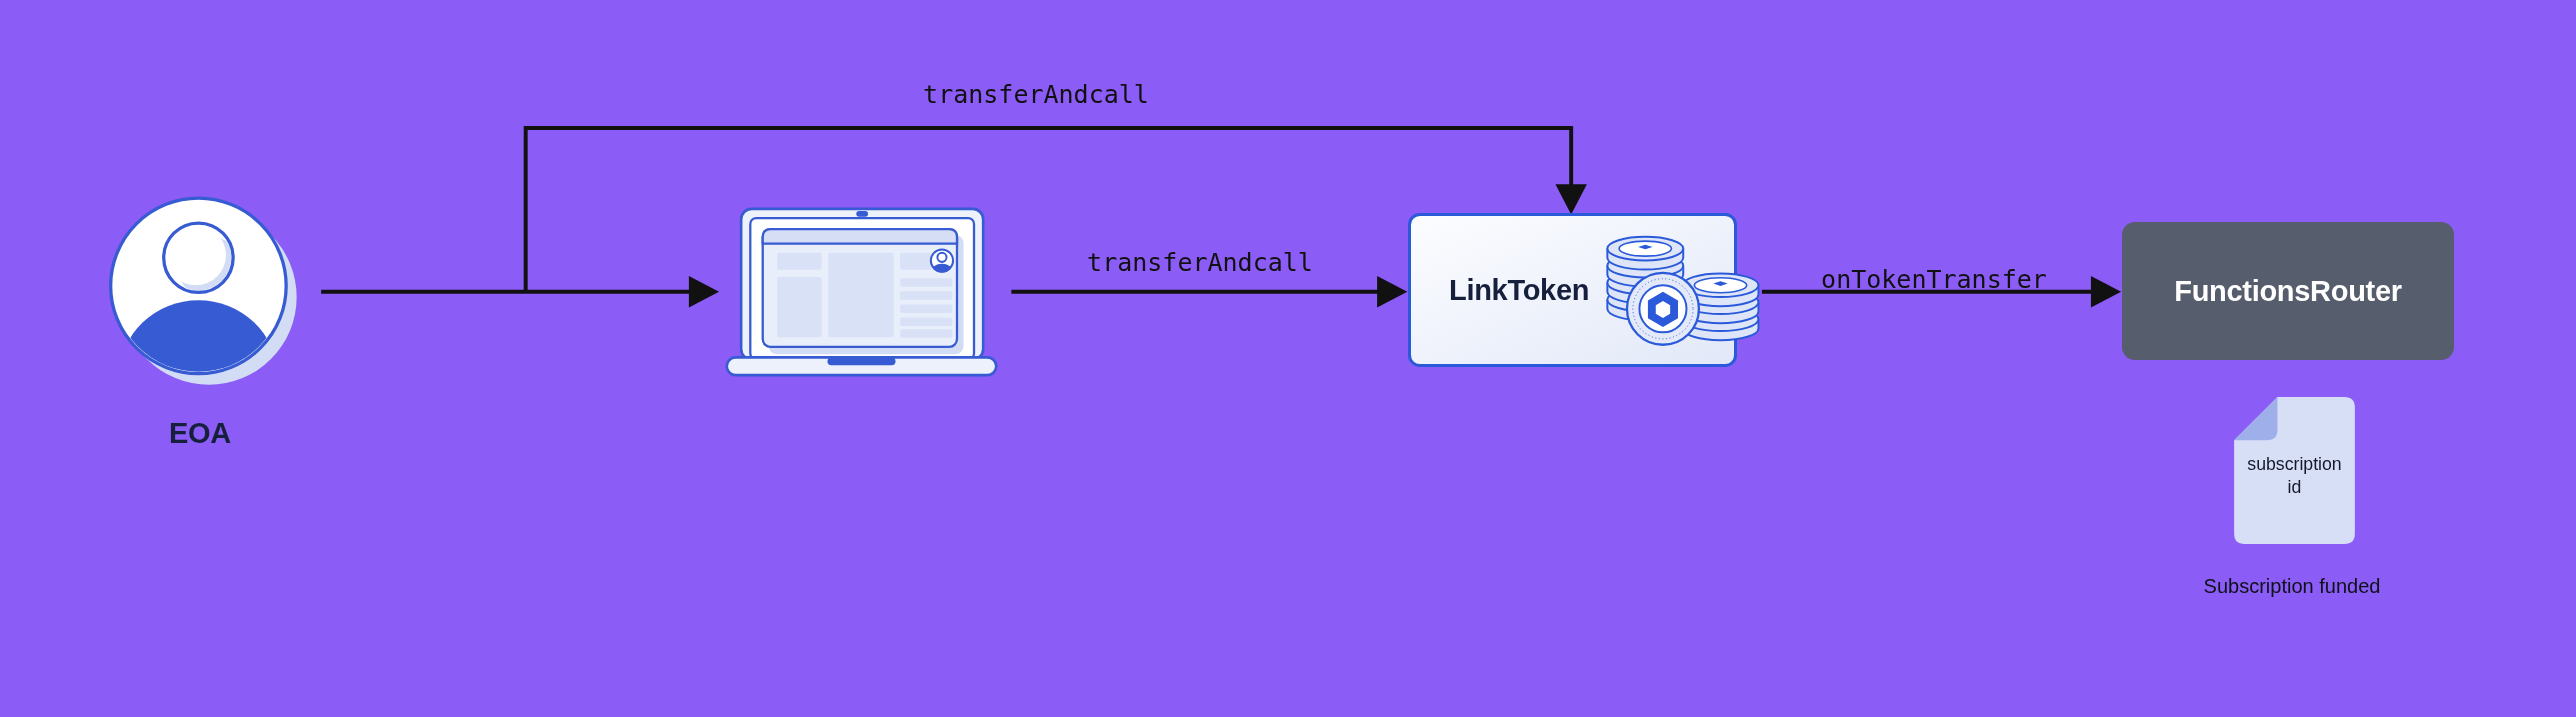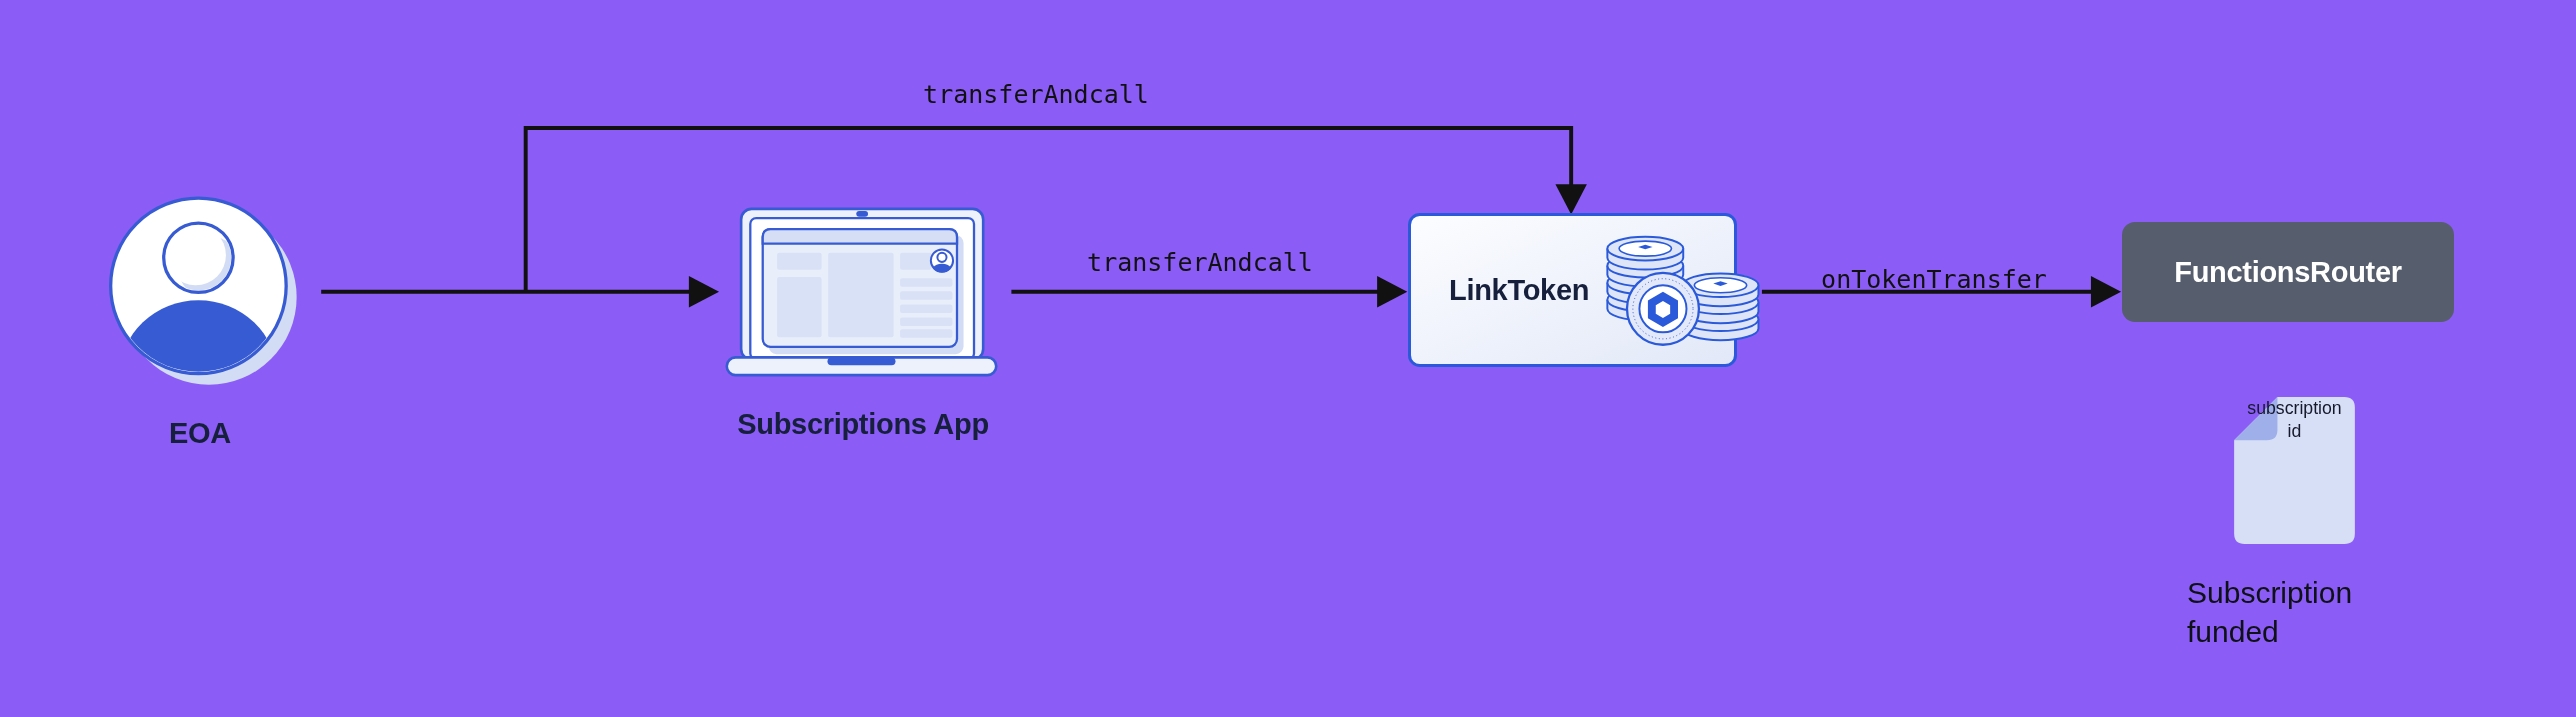--- a/index.html
+++ b/index.html
@@ -30,32 +30,32 @@
   }
   .box{position:absolute; display:flex; align-items:center;}
   .box-linktoken{
     left:1408px; top:213px; width:329px; height:154px;
     border:3.3px solid var(--border-blue); border-radius:11.8px;
     background:linear-gradient(155deg, var(--box-grad-start) 0%, var(--box-grad-end) 100%);
     padding-left:38px;
   }
   .box-linktoken .node-label{position:static; transform:none;}
   .box-router{
-    left:2122px; top:222px; width:332px; height:100px;
+    left:2122px; top:222px; width:332px; height:138px;
     background:var(--router-bg); border-radius:13px; justify-content:center;
   }
   .box-router .node-label{position:static; transform:none; color:var(--white);}
   .doc-text{
     position:absolute; left:2234px; top:397px; width:121px; height:157px;
-    display:flex; align-items:flex-start; justify-content:center; text-align:center;
+    display:flex; align-items:center; justify-content:center; text-align:center;
   }
   .doc-text > div{width:102px; font-size:17.7px; line-height:1.3; color:#15192B;}
   .caption{
     position:absolute; left:2292px; top:573px; width:210px; transform:translateX(-50%);
-    font-size:30px; line-height:1.3; color:#0E1116; text-align:left;
+    font-size:20px; line-height:1.3; color:#0E1116; text-align:center;
   }
 </style>
 </head>
 <body>
 
 <div class="canvas">
 
   <svg class="connectors" viewBox="0 0 3930 1095" xmlns="http://www.w3.org/2000/svg">
     <g stroke="var(--arrow-color)" stroke-width="6" fill="none">
       <line x1="490" y1="445" x2="1055" y2="445"></line>
@@ -116,21 +116,20 @@
       <rect x="273" y="190" width="80" height="13" rx="3"></rect>
     </g>
     <g>
       <circle cx="337" cy="85" r="17" fill="#ffffff" stroke="var(--accent-blue)" stroke-width="3"></circle>
       <circle cx="337" cy="80" r="7" fill="none" stroke="var(--accent-blue)" stroke-width="3"></circle>
       <path d="M323 96 a16 12 0 0 1 28 0 a17 17 0 0 1 -28 0 Z" fill="var(--accent-blue)"></path>
     </g>
     <rect x="8" y="233" width="412" height="27" rx="13.5" fill="var(--fill-light)" stroke="var(--accent-blue)" stroke-width="4"></rect>
     <rect x="162" y="233" width="104" height="12" rx="6" fill="var(--accent-blue)"></rect>
   </svg>
-  <div class="node-label" style="left:863px; top:408px;">Subscriptions App</div>
 
   <div class="box box-linktoken">
     <div class="node-label">LinkToken</div>
   </div>
 
   <svg class="abs" style="left:1586px; top:229px;" width="184" height="121" viewBox="0 0 280 185" xmlns="http://www.w3.org/2000/svg">
     <g stroke="var(--border-blue)" stroke-width="3">
 
       <g>
         <path d="M32 108 v14 a58 18 0 0 0 116 0 v-14" fill="var(--coin-fill)"></path>

